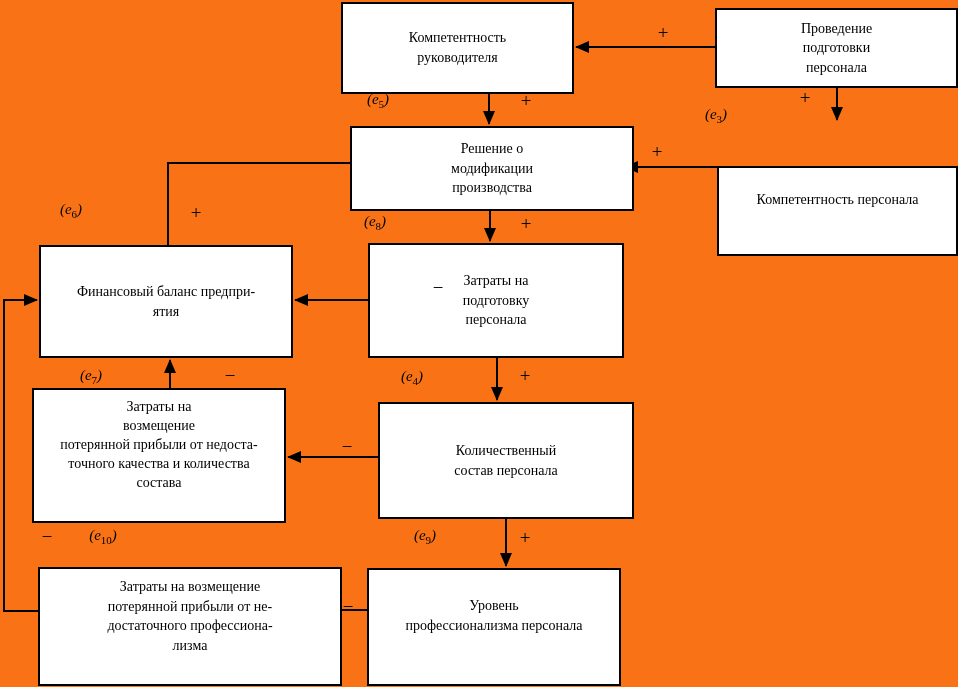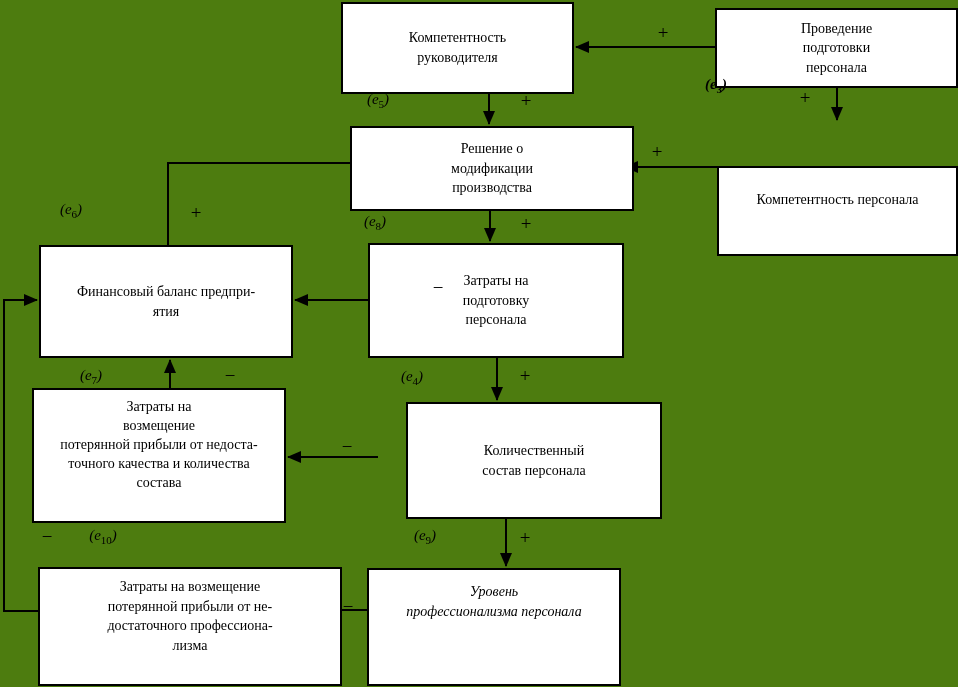--- a/index.html
+++ b/index.html
@@ -5,21 +5,21 @@
 <style>
   html, body {
     margin: 0;
     padding: 0;
     background: #ffffff;
   }
   .stage {
     position: relative;
     width: 958px;
     height: 687px;
-    background: #4d7c0f;
+    background: #f97316;
     overflow: hidden;
     font-family: "Liberation Serif", serif;
     color: #000;
   }
   .wires {
     position: absolute;
     left: 0;
     top: 0;
     width: 958px;
     height: 687px;
@@ -99,45 +99,45 @@
   <div class="node" style="left:39px;  top:245px; width:254px; height:113px;">Финансовый баланс предпри-
 ятия</div>
   <div class="node" style="left:368px; top:243px; width:256px; height:115px;">Затраты на
 подготовку
 персонала</div>
   <div class="node v-top" style="left:32px; top:388px; width:254px; height:135px; padding-top:8px; line-height:1.35;">Затраты на
 возмещение
 потерянной прибыли от недоста-
 точного качества и количества
 состава</div>
-  <div class="node" style="left:378px; top:402px; width:256px; height:117px; margin-left:28px;">Количественный
+  <div class="node" style="left:378px; top:402px; width:256px; height:117px; ">Количественный
 состав персонала</div>
   <div class="node v-top" style="left:38px; top:567px; width:304px; height:119px; padding-top:8px;">Затраты на возмещение
 потерянной прибыли от не-
 достаточного профессиона-
 лизма</div>
-  <div class="node v-top" style="left:367px; top:568px; width:254px; height:118px; padding-top:12px;font-style:italic;">Уровень
+  <div class="node v-top" style="left:367px; top:568px; width:254px; height:118px; padding-top:26px;">Уровень
 профессионализма персонала</div>
 
   <span class="sign" style="left:663px; top:32px;">+</span>
   <span class="sign" style="left:805px; top:97px;">+</span>
   <span class="sign" style="left:526px; top:100px;">+</span>
   <span class="sign" style="left:657px; top:151px;">+</span>
   <span class="sign" style="left:526px; top:223px;">+</span>
   <span class="sign" style="left:438px; top:287px;">−</span>
   <span class="sign" style="left:525px; top:375px;">+</span>
   <span class="sign" style="left:196px; top:212px;">+</span>
   <span class="sign" style="left:347px; top:446px;">−</span>
   <span class="sign" style="left:525px; top:537px;">+</span>
   <span class="sign" style="left:230px; top:375px;">−</span>
   <span class="sign" style="left:348px; top:606px;">−</span>
   <span class="sign" style="left:47px;  top:536px;">−</span>
 
   <span class="elabel" style="left:378px; top:101px;"><span>(</span><span>e</span><sub>5</sub><span>)</span></span>
-  <span class="elabel" style="left:716px; top:86px;font-weight:bold;"><span>(</span><span>e</span><sub>3</sub><span>)</span></span>
+  <span class="elabel" style="left:716px; top:116px;"><span>(</span><span>e</span><sub>3</sub><span>)</span></span>
   <span class="elabel" style="left:375px; top:223px;"><span>(</span><span>e</span><sub>8</sub><span>)</span></span>
   <span class="elabel" style="left:71px;  top:211px;"><span>(</span><span>e</span><sub>6</sub><span>)</span></span>
   <span class="elabel" style="left:412px; top:378px;"><span>(</span><span>e</span><sub>4</sub><span>)</span></span>
   <span class="elabel" style="left:91px;  top:377px;"><span>(</span><span>e</span><sub>7</sub><span>)</span></span>
   <span class="elabel" style="left:425px; top:537px;"><span>(</span><span>e</span><sub>9</sub><span>)</span></span>
   <span class="elabel" style="left:103px; top:537px;"><span>(</span><span>e</span><sub>10</sub><span>)</span></span>
 
 </div>
 
 </body></html>

